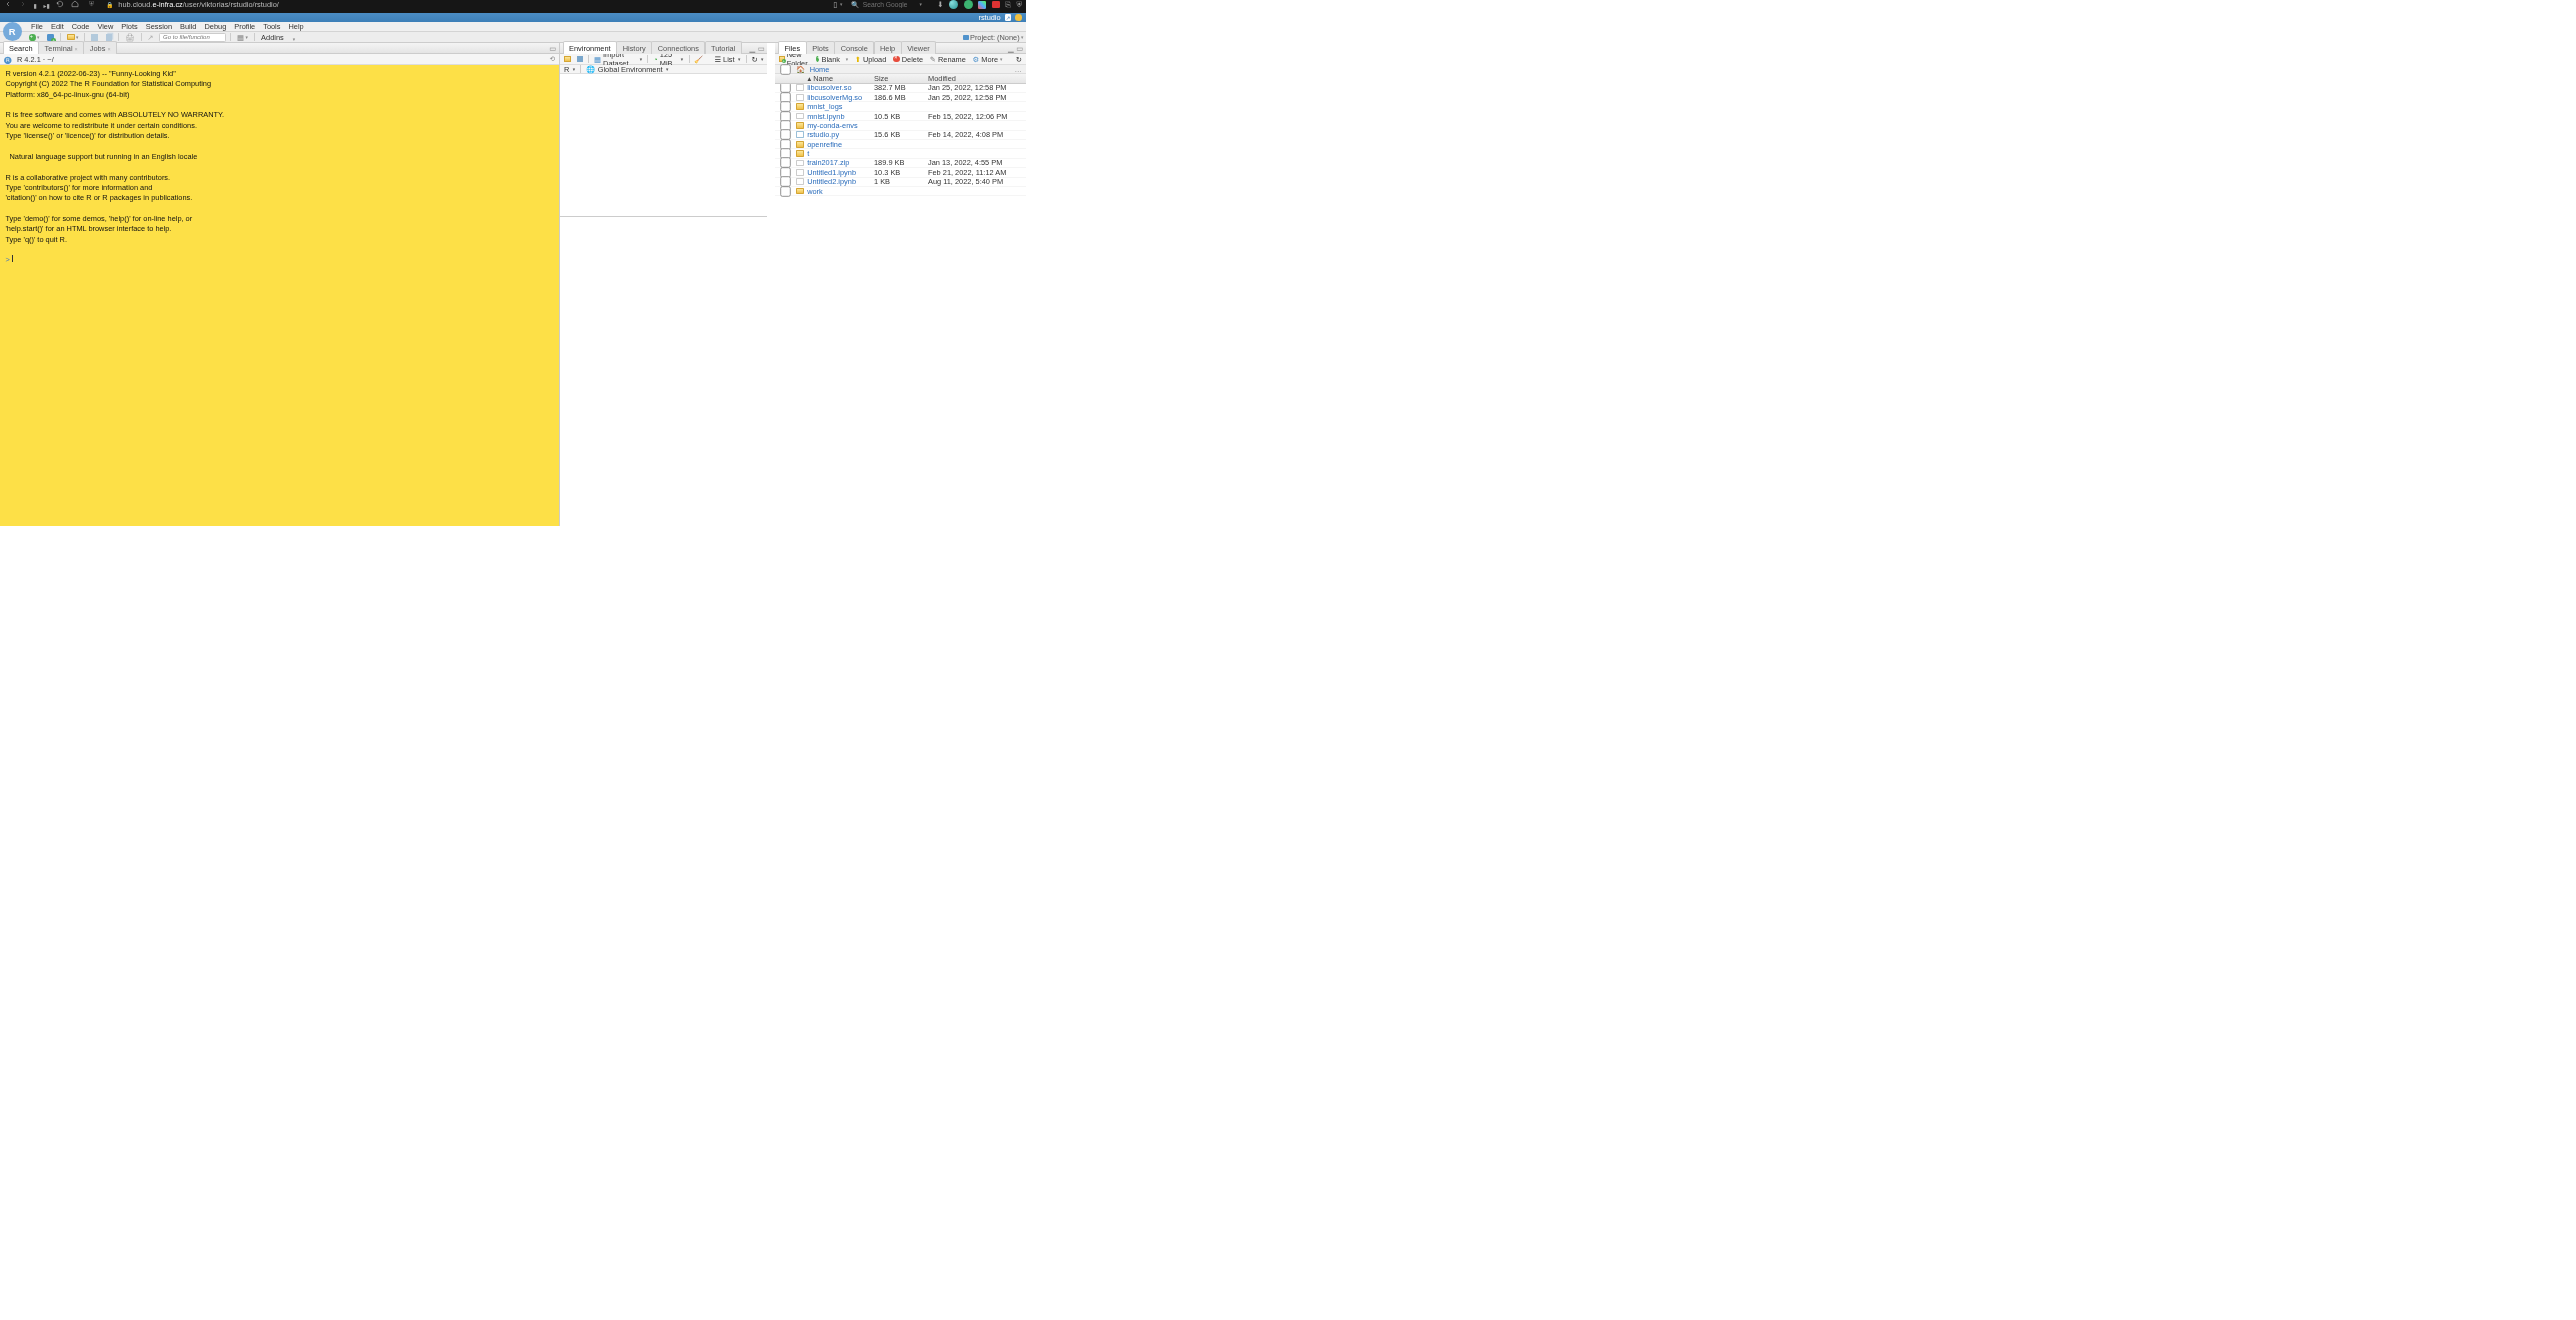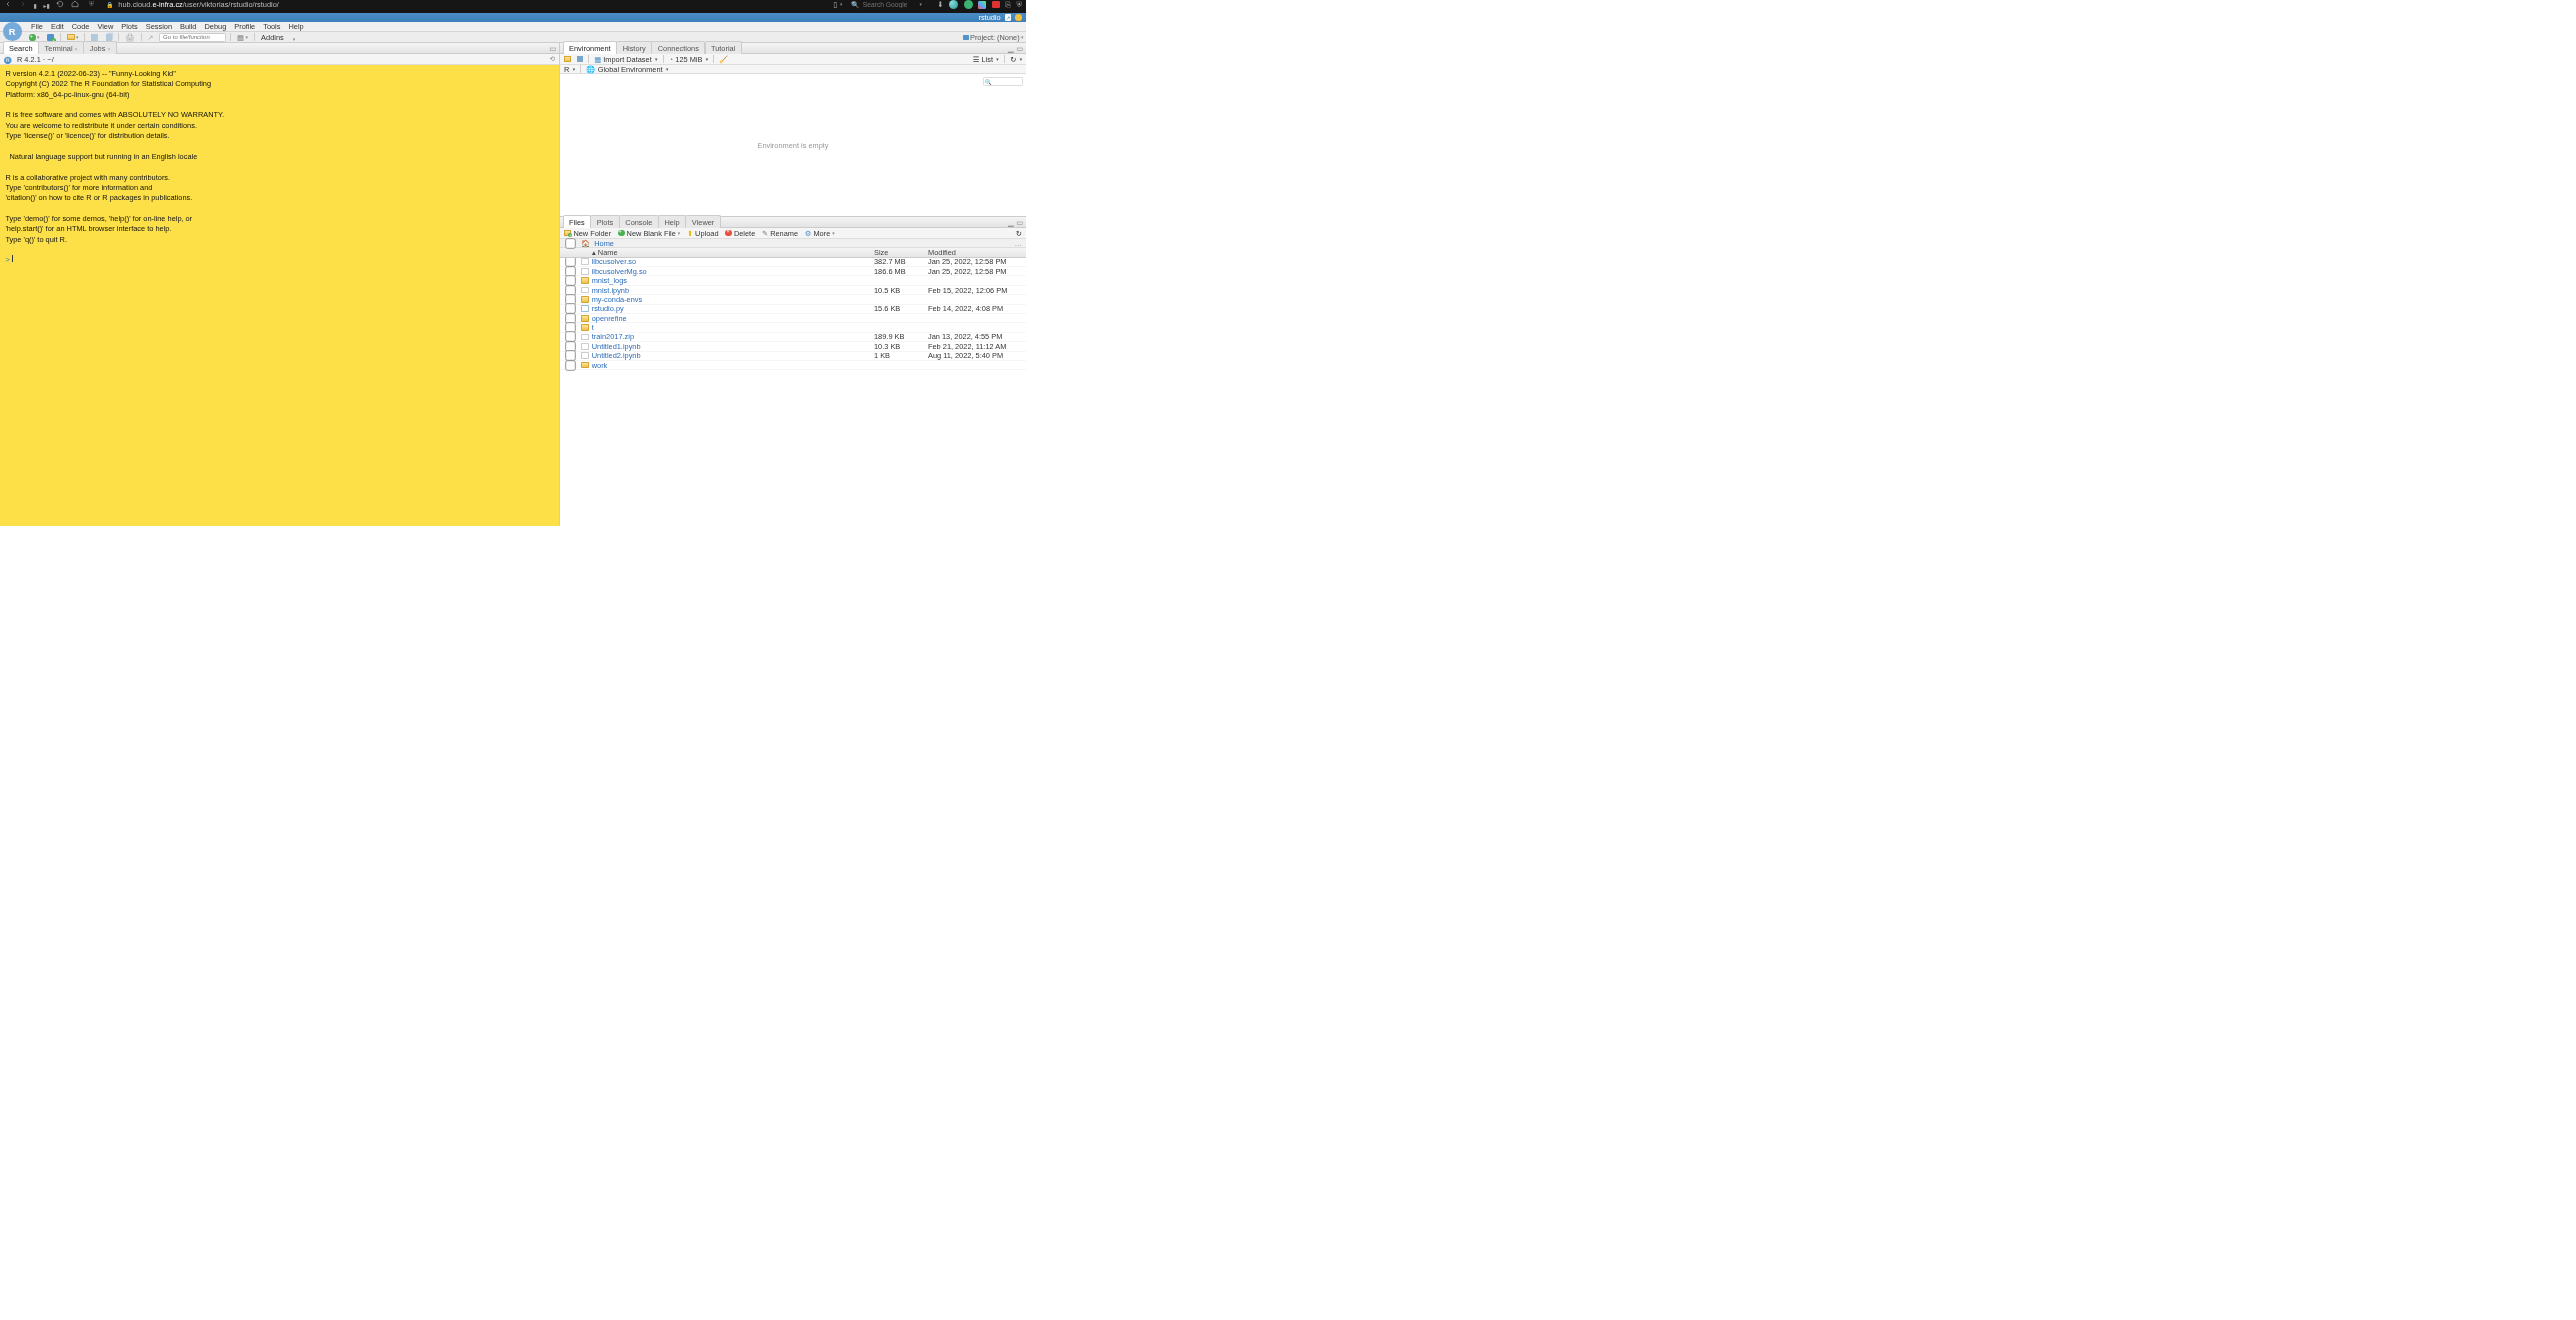--- a/index.html
+++ b/index.html
@@ -26,21 +26,21 @@
 .tb-btn { display:flex; align-items:center; gap:1.3px; padding:0 2px; }
 .tb-sep { width:0.7px; height:8px; background:#ccc; }
 .goto-input { border:0.7px solid #ccc; border-radius:1.3px; height:9.4px; width:67px; font-size:6px; padding:0 2.7px; color:#999; font-style:italic; }
 .addins-btn { color:#333; padding:0 2.7px; display:flex; align-items:flex-end; gap:9px;}
 .spacer { flex:1; }
 .project-label { color:#555; font-size:6.7px; padding:0 2.7px; display:flex; align-items:center; gap:1.3px;}
 
 
 .workspace { display:flex; height:calc(100% - 44px); }
 .left-col { width:560px; display:flex; flex-direction:column; border-right:0.7px solid #ccc; }
-.right-col { flex:1; display:flex; flex-direction:column; }
+.right-col { flex:1; display:flex; flex-direction:row;gap:8px; }
 
 
 .pane-tabs { height:10.7px; background:linear-gradient(#f4f4f4,#e4e4e4); border-bottom:0.7px solid #ccc; display:flex; align-items:flex-end; padding:0 2.7px; font-size:6.7px; }
 .pane-tab { padding:1.3px 5.4px; border:0.7px solid #ccc; border-bottom:none; background:#fff; margin-right:-0.7px; position:relative; top:0.7px; border-radius:2px 2px 0 0; color:#222;}
 .pane-tab.inactive { background:#e8e8e8; color:#555;}
 .pane-tab .close-x { color:#aaa; margin-left:2px; font-size:5.4px;}
 
 
 .pane-sub { height:10.7px; background:#f5f5f5; border-bottom:0.7px solid #ddd; display:flex; align-items:center; padding:0 4px; gap:5.4px; font-size:6.7px; color:#333; }
 .pane-sub .sub-item { display:flex; align-items:center; gap:2px; }
@@ -272,26 +272,20 @@
       </div>
       <div class="pane-sub" style="height:9.4px;">
         <span class="sub-item dd">R</span>
         <span class="tb-sep"></span>
         <span class="sub-item dd">
             <span style="color:#5193cc;">🌐</span>
             <span>Global Environment</span>
           </span>
         <span class="spacer"></span>
       </div>
-      <div class="env-body">
-        <div class="env-search">
-            <span style="color:#bbb;font-size:5.4px;">🔍</span>
-          </div>
-        <span>Environment is empty</span>
-      </div>
     </div>
 
     <div class="files-pane">
       <div class="pane-tabs">
         <div class="pane-tab">Files</div>
         <div class="pane-tab inactive">Plots</div>
         <div class="pane-tab inactive">Console</div>
         <div class="pane-tab inactive">Help</div>
         <div class="pane-tab inactive">Viewer</div>
         <div class="pane-min-icons">

